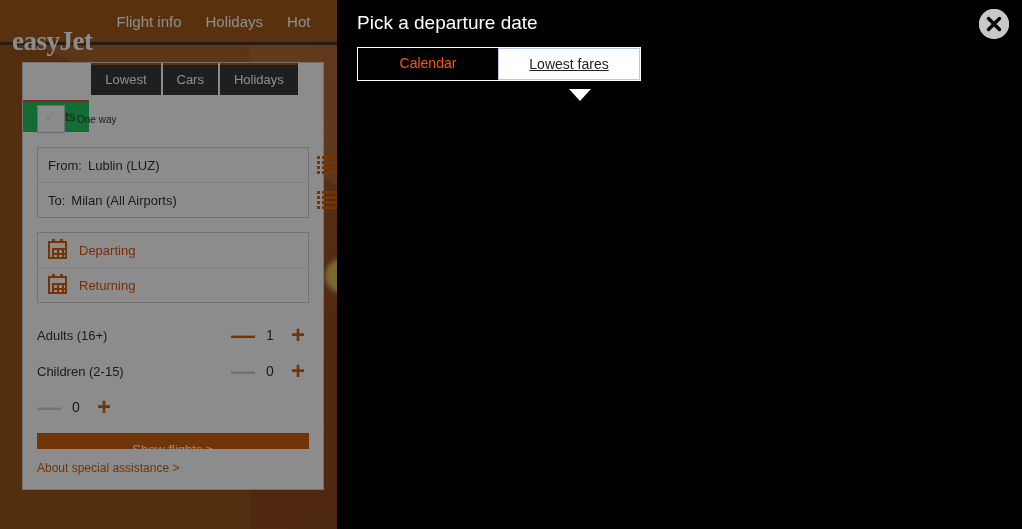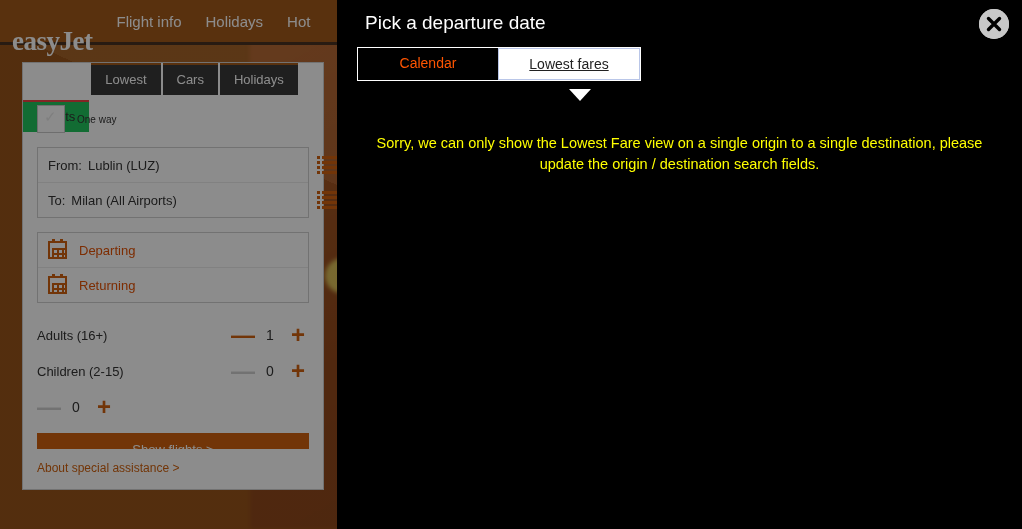--- a/index.html
+++ b/index.html
@@ -261,21 +261,21 @@
 
   
   #modal {
     position: absolute;
     left: 337px; top: 0;
     width: 685px; height: 529px;
     background: #000000;
   }
   .modal-title {
     position: absolute;
-    left: 28px; top: 12px;
+    left: 20px; top: 12px;
     font-size: 19px;
     color: #ffffff;
   }
   .close-btn {
     position: absolute;
     right: 13px; top: 9px;
     width: 30px; height: 30px;
     border-radius: 50%;
     background: #c8c8c8;
   }
@@ -427,14 +427,13 @@
       <path d="M9.5 9.5 L20.5 20.5 M20.5 9.5 L9.5 20.5" stroke="#000000" stroke-width="3.4" stroke-linecap="round"></path>
     </svg>
   </div>
 
   <div class="modal-tabs">
     <div class="mtab">Calendar</div>
     <div class="mtab active">Lowest fares</div>
   </div>
   <div class="tab-pointer"></div>
 
-  <div class="modal-warning">Sorry, we can only show the Lowest Fare view on a single origin to a single destination, please update the origin / destination search fields.</div>
 </div>
 
 </body></html>

